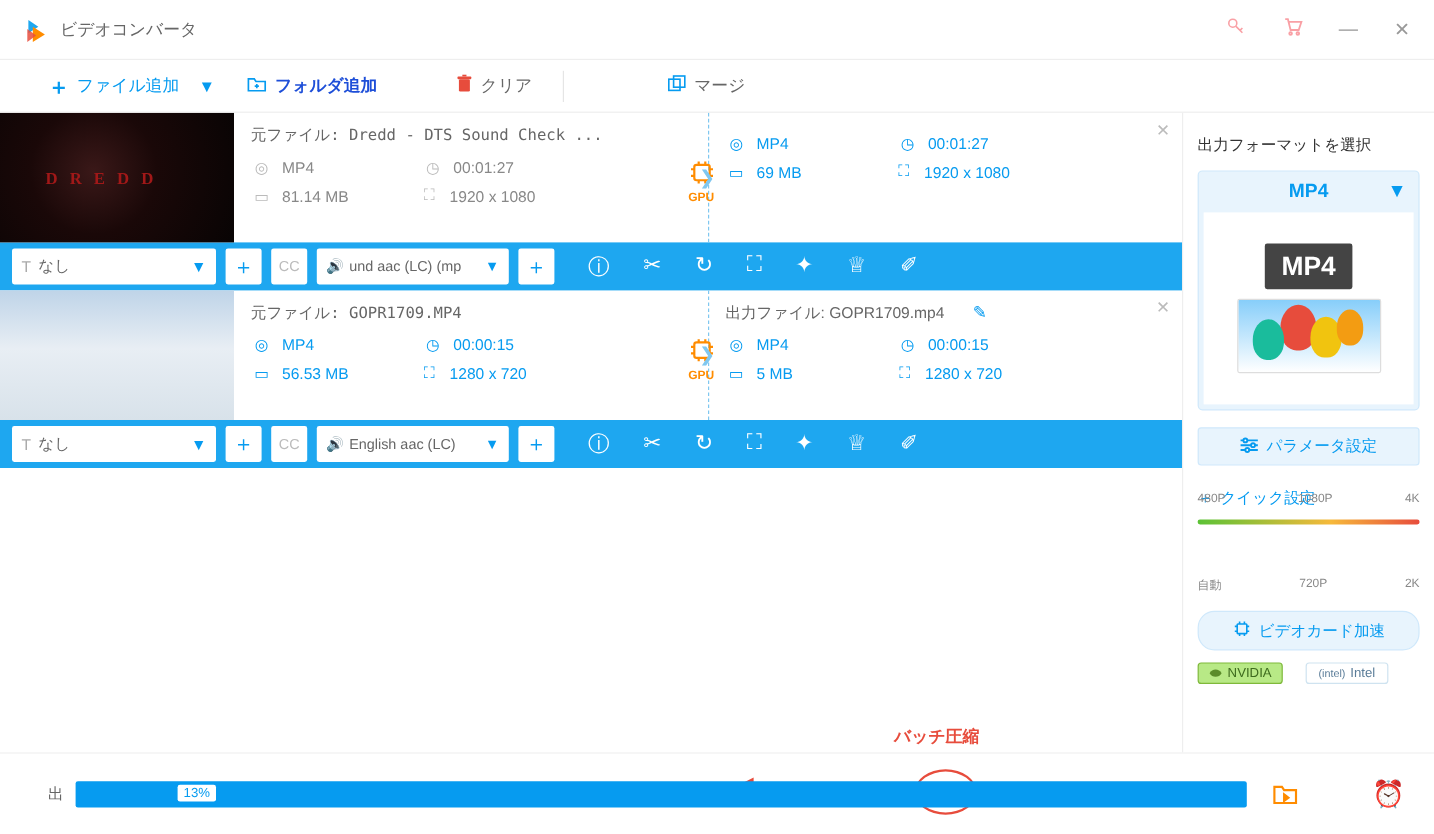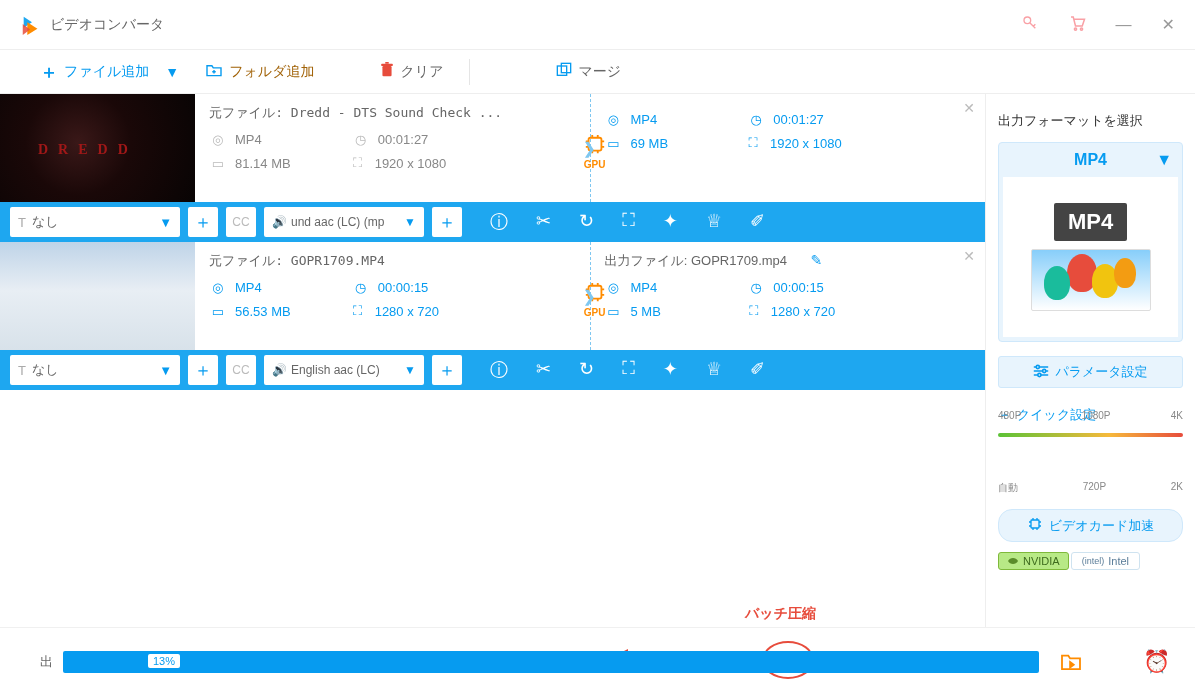--- a/index.html
+++ b/index.html
@@ -5,38 +5,38 @@
 * { box-sizing: border-box; margin: 0; padding: 0; font-family: "Hiragino Sans", "Meiryo", sans-serif; }
 body { width: 1195px; height: 695px; background: #fff; position: relative; overflow: hidden; }
 .titlebar { height: 50px; display: flex; align-items: center; padding: 0 20px; border-bottom: 1px solid #eee; }
 .logo { display: flex; align-items: center; gap: 8px; color: #666; font-size: 14px; }
 .logo-icon svg { display: block; }
 .win-controls { margin-left: auto; display: flex; gap: 30px; align-items: center; }
 .win-controls .ico { color: #f9a; font-size: 16px; cursor: pointer; }
 .win-controls .win { color: #999; font-size: 16px; cursor: pointer; }
 .toolbar { height: 44px; display: flex; align-items: center; padding: 0 40px; gap: 26px; border-bottom: 1px solid #eee; }
 .tb-item { display: flex; align-items: center; gap: 6px; color: #069bf0; font-size: 14px; cursor: pointer; }
-.tb-item.folder { color: #a16207; }
+.tb-item.folder { color: #1d4ed8; font-weight: bold; }
 .tb-item.clear .ico { color: #e74c3c; }
 .tb-item.clear .lbl, .tb-item.merge .lbl { color: #666; }
 .tb-item.merge .ico { color: #069bf0; }
 .tb-sep { width: 1px; height: 26px; background: #e5e5e5; }
 .main { display: flex; height: calc(100% - 94px - 68px); }
 .list { flex: 1; overflow: hidden; }
 .sidebar { width: 210px; border-left: 1px solid #eee; padding: 18px 12px; }
 .row { display: flex; flex-direction: column; }
 .row-top { display: flex; height: 108px; }
 .thumb { width: 195px; height: 100%; background: #111; position: relative; }
 .thumb.dredd { background: radial-gradient(circle at 40% 45%, #3a1818 0%, #1a0808 40%, #080404 100%); }
 .thumb.dredd::after { content: "DREDD"; position: absolute; left: 38px; top: 48px; color: #a01818; font-weight: bold; font-size: 14px; letter-spacing: 10px; font-family: serif; }
 .thumb.snow { background: linear-gradient(#bfd4e8 0%, #e8eef4 45%, #d8e2ea 100%); }
 .info { flex: 1; display: flex; position: relative; }
 .col { flex: 1; padding: 10px 14px; position: relative; }
 .col.left { border-right: 1px dashed #7fc7f0; }
-.divider-badge { position: absolute; right: -16px; top: 50%; transform: translateY(-40%); width:32px; text-align:right; }
+.divider-badge { position: absolute; right: -16px; top: 50%; transform: translateY(-40%); width:32px; text-align:left; }
 .gpu-ico { color:#ff8c00; font-size:10px; font-weight:bold; }
 .filename { color: #666; font-size: 13px; font-family: monospace; margin-bottom: 10px; white-space: nowrap; overflow: hidden; text-overflow: ellipsis; }
 .meta-row { display: flex; gap: 20px; margin: 8px 0; align-items: center; }
 .meta { display: flex; align-items: center; gap: 8px; color: #888; font-size: 13px; font-family: monospace; }
 .meta .mico { color: #bbb; width: 18px; text-align: center; }
 .meta.blue, .meta.blue .mico { color: #069bf0; }
 .edit-pencil { color: #069bf0; font-size: 14px; cursor: pointer; }
 .close-x { position: absolute; right: 10px; top: 6px; color: #bbb; font-size: 14px; cursor: pointer; }
 .action-bar { height: 40px; background: #1ea7f0; display: flex; align-items: center; padding: 0 10px; gap: 8px; }
 .subtitle-sel { background: #fff; height: 30px; width: 170px; display: flex; align-items: center; padding: 0 8px; color: #666; font-size: 13px; gap: 6px; border-radius: 2px; }
@@ -60,21 +60,21 @@
 .b3 { width:26px; height:34px; background:#f1c40f; left:60px; top:14px; }
 .b4 { width:22px; height:30px; background:#f39c12; left:82px; top:8px; }
 .param-btn { margin-top: 14px; border: 1px solid #cfe8fb; background: #e8f4fd; color: #069bf0; font-size: 13px; padding: 6px; text-align: center; border-radius: 3px; cursor: pointer; display: flex; align-items: center; justify-content: center; gap: 6px; }
 .quick { margin-top: 18px; }
 .quick-title { color: #069bf0; font-size: 13px; display: flex; align-items: center; gap: 6px; }
 .qscale { position: relative; margin-top: 12px; height: 30px; }
 .qscale-line { height: 4px; background: linear-gradient(90deg, #5bc236 0%, #f6b93b 60%, #e74c3c 100%); border-radius: 2px; }
 .qlabels { display: flex; justify-content: space-between; font-size: 10px; color: #888; margin-top: -14px; }
 .qlabels2 { display: flex; justify-content: space-between; font-size: 10px; color: #888; margin-top: 18px; }
 .gpu-btn { margin-top: 14px; background: #e8f4fd; border: 1px solid #cfe8fb; color: #069bf0; font-size: 13px; padding: 6px; text-align: center; border-radius: 14px; cursor: pointer; display: flex; align-items: center; justify-content: center; gap: 6px; }
-.vendor-badges { margin-top: 10px; display: flex; gap: 2px; }
+.vendor-badges { margin-top: 10px; display: flex; gap: 19px; }
 .nvidia { background: #b8e986; border: 1px solid #7fb93b; color: #3e6b1e; font-size: 11px; padding: 2px 8px; border-radius: 3px; display: flex; align-items: center; gap: 4px; }
 .intel { border: 1px solid #cfe3f0; color: #5b7d99; font-size: 11px; padding: 2px 10px; border-radius: 3px; display: flex; align-items: center; gap: 4px; }
 .footer { position: absolute; bottom: 0; left: 0; right: 0; height: 68px; display: flex; align-items: center; padding: 0 20px 0 40px; border-top: 1px solid #f0f0f0; }
 .out-label { color: #666; font-size: 13px; }
 .progress { flex: 1; height: 22px; background: #069bf0; margin: 0 10px; border-radius: 2px; position: relative; padding-left: 43px; }
 .progress-pct { position: absolute; left: 85px; top: 3px; background: #fff; color: #069bf0; font-size: 11px; padding: 1px 5px; border-radius: 2px; }
 .batch-annotation { position: absolute; color: #e74c3c; font-size: 14px; font-weight: bold; left: 745px; bottom: 72px; }
 .batch-arrow { position: absolute; left: 612px; bottom: 24px; }
 .batch-circle { position: absolute; left: 762px; bottom: 16px; width: 52px; height: 38px; border: 2px solid #e74c3c; border-radius: 50%; }
 .folder-btn { width: 28px; height: 28px; display: flex; align-items: center; justify-content: center; color: #ff8c00; font-size: 18px; cursor: pointer; margin: 0 40px 0 8px; }

